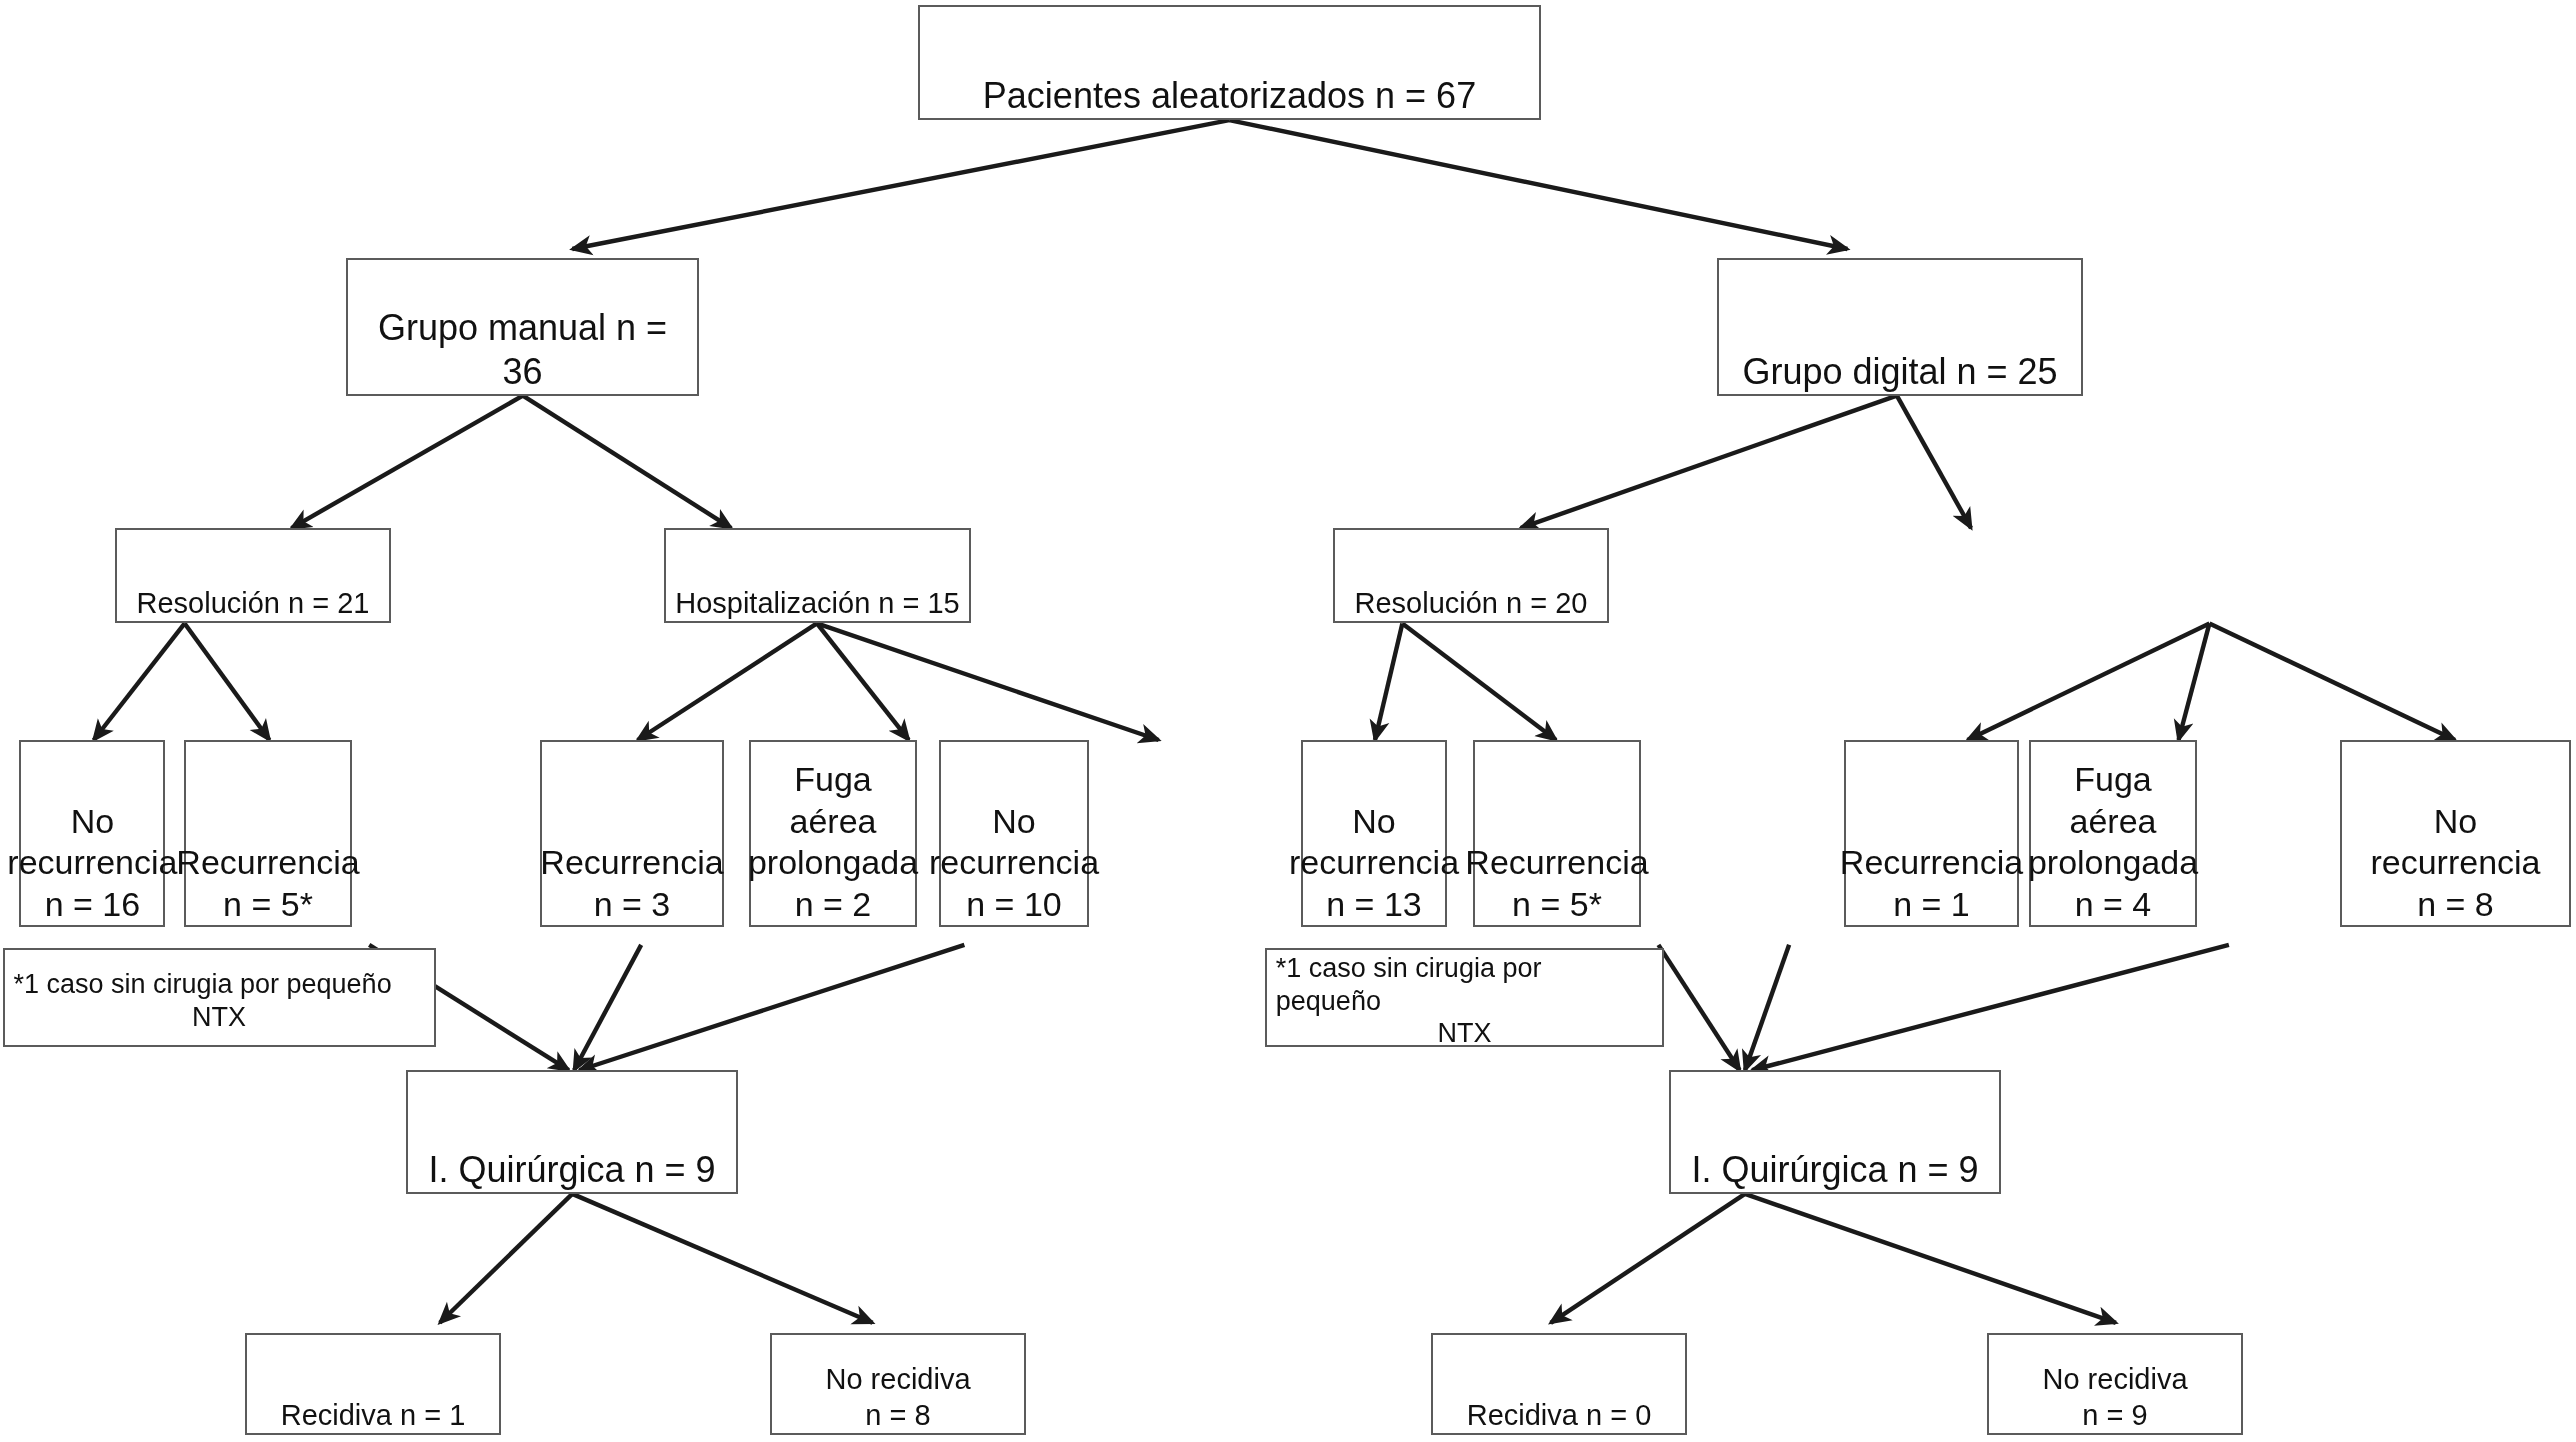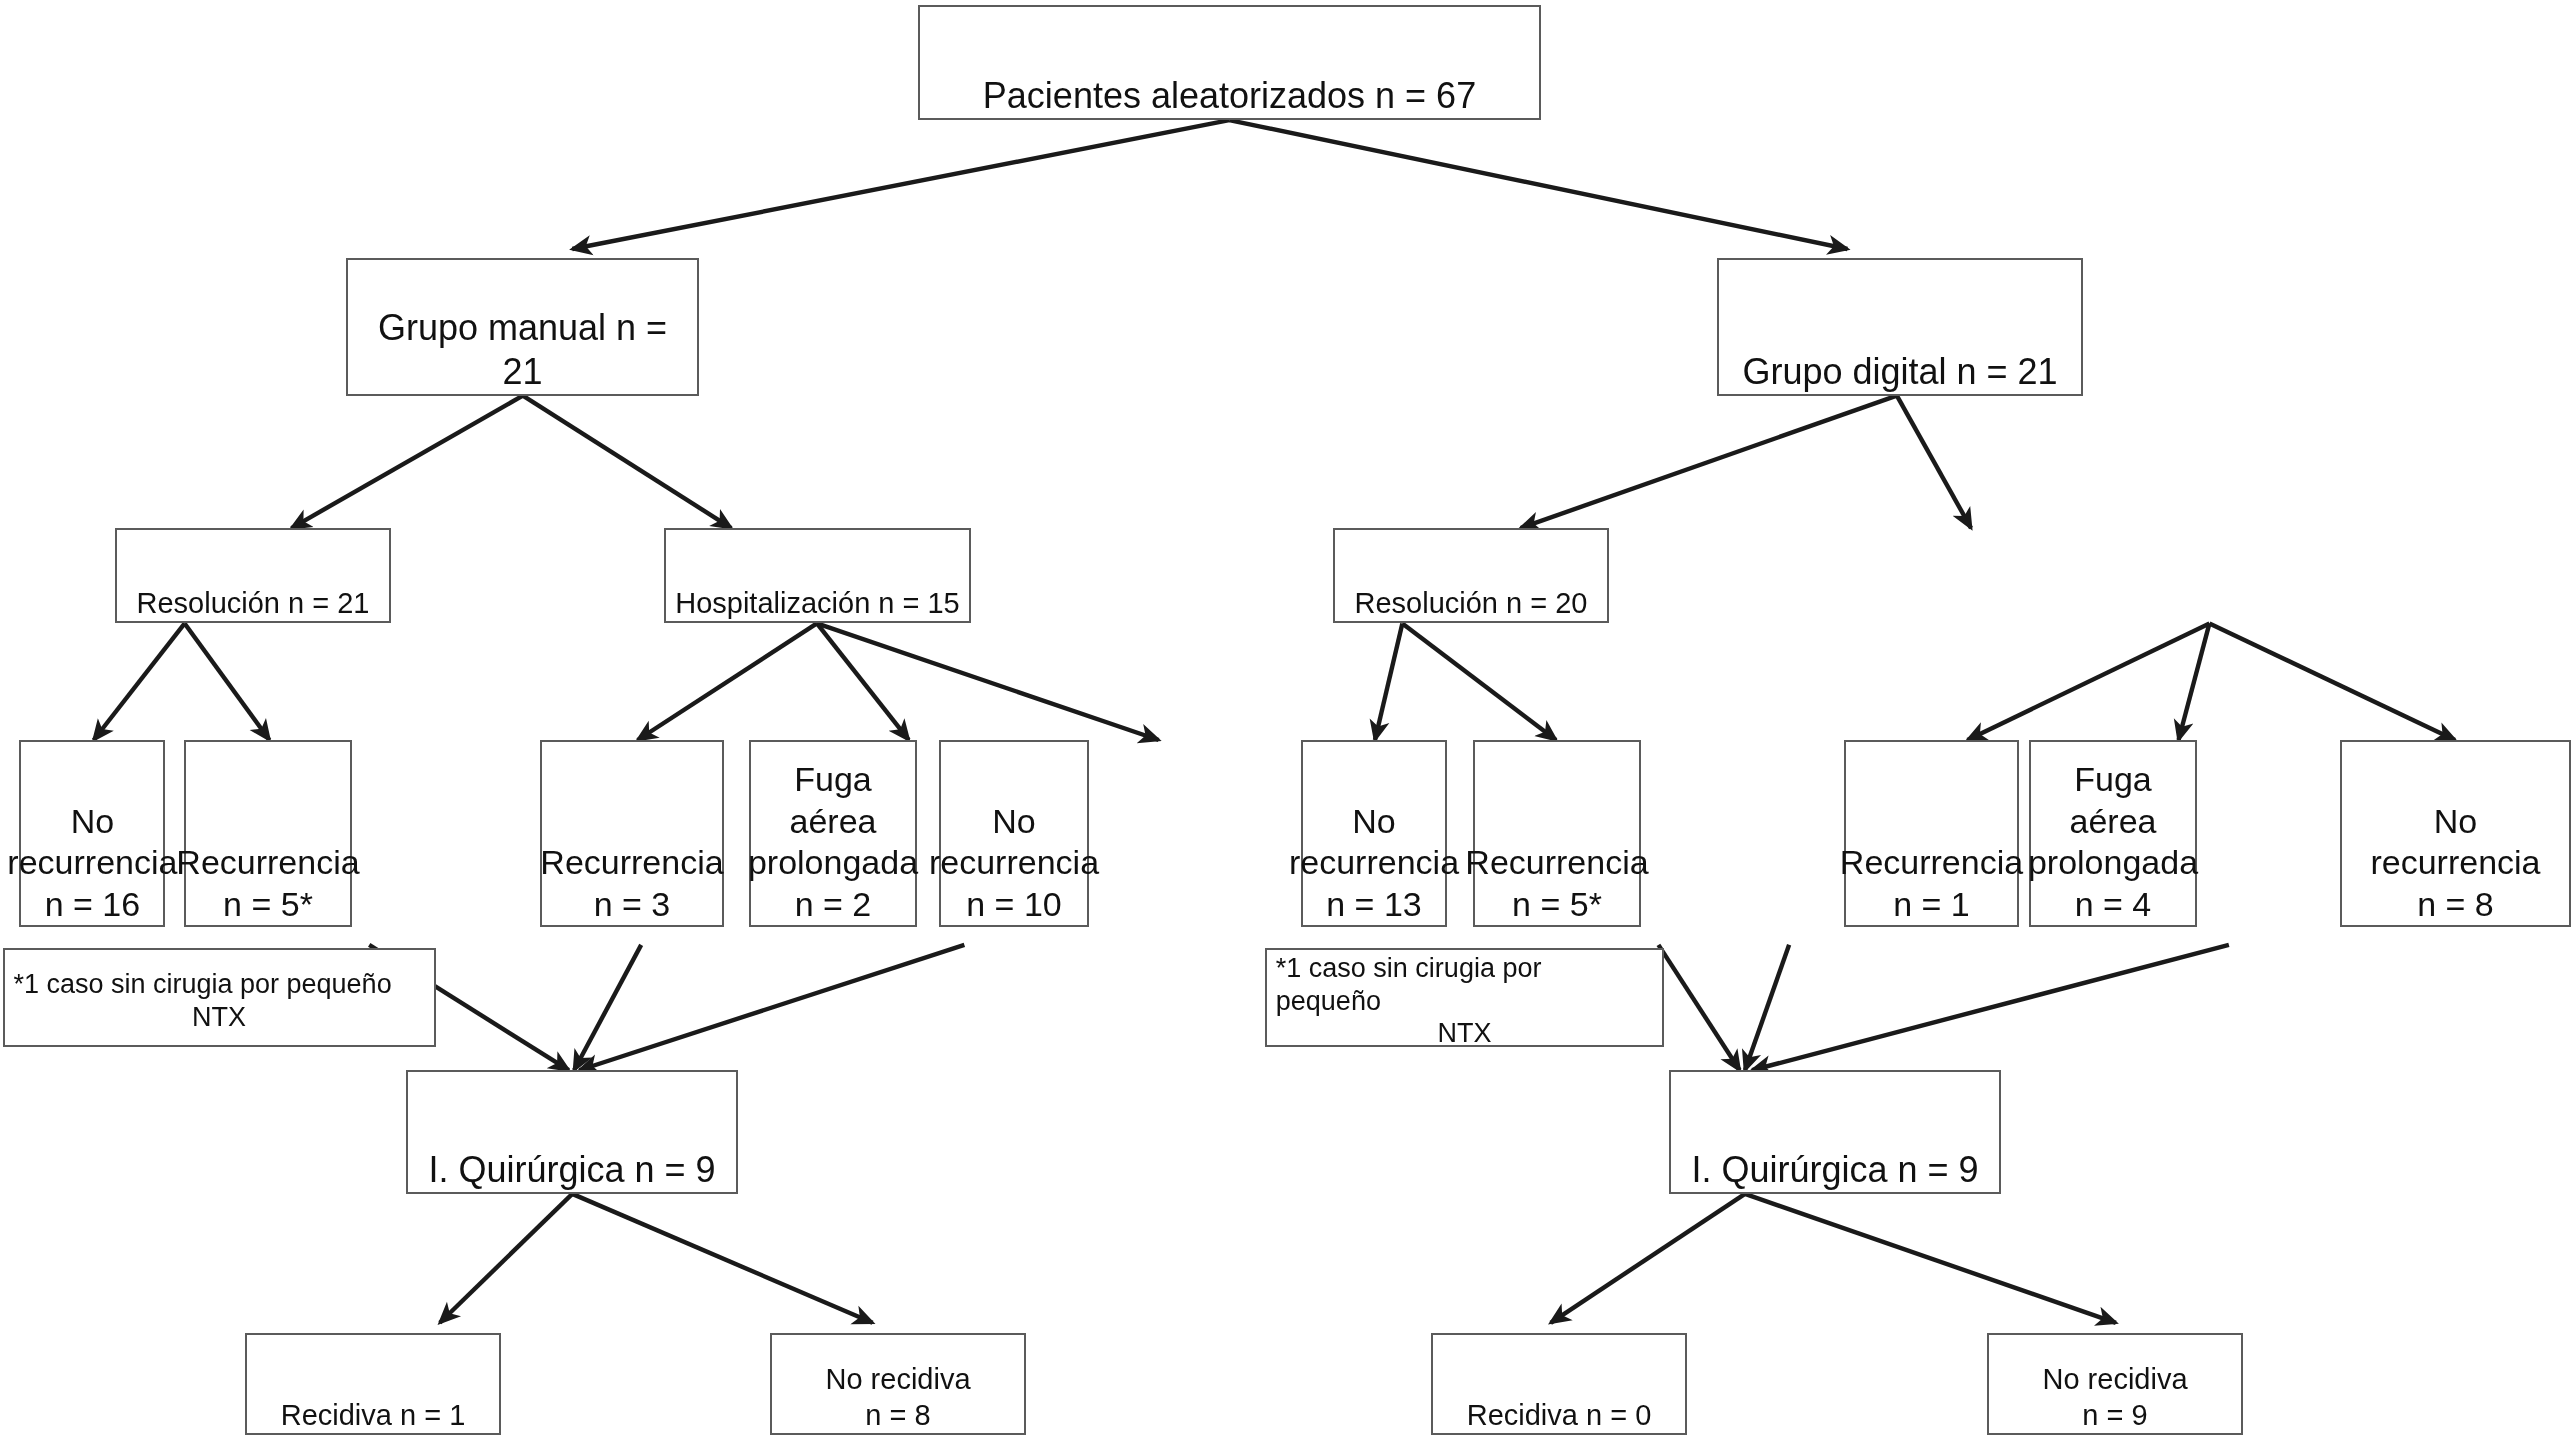--- a/index.html
+++ b/index.html
@@ -112,24 +112,24 @@
       <line x1="1976" y1="1352" x2="1756" y2="1498"></line>
       <line x1="1976" y1="1352" x2="2396" y2="1498"></line>
     </g>
   </svg>
 
   <div class="node t-big" style="left:918px; top:5.3px; width:623px; height:115px;">
     <span class="label">Pacientes aleatorizados n = 67</span>
   </div>
 
   <div class="node t-big" style="left:346px; top:258px; width:353px; height:138px;">
-    <span class="label">Grupo manual n = 21</span>
+    <span class="label">Grupo manual n = 36</span>
   </div>
   <div class="node t-big" style="left:1717px; top:258px; width:366px; height:138px;">
-    <span class="label">Grupo digital n = 21</span>
+    <span class="label">Grupo digital n = 25</span>
   </div>
 
   <div class="node t-mid" style="left:115px; top:528px; width:276px; height:95px;">
     <span class="label">Resolución n = 21</span>
   </div>
   <div class="node t-mid" style="left:664px; top:528px; width:307px; height:95px;">
     <span class="label">Hospitalización n = 15</span>
   </div>
   <div class="node t-mid" style="left:1333px; top:528px; width:276px; height:95px;">
     <span class="label">Resolución n = 20</span>

